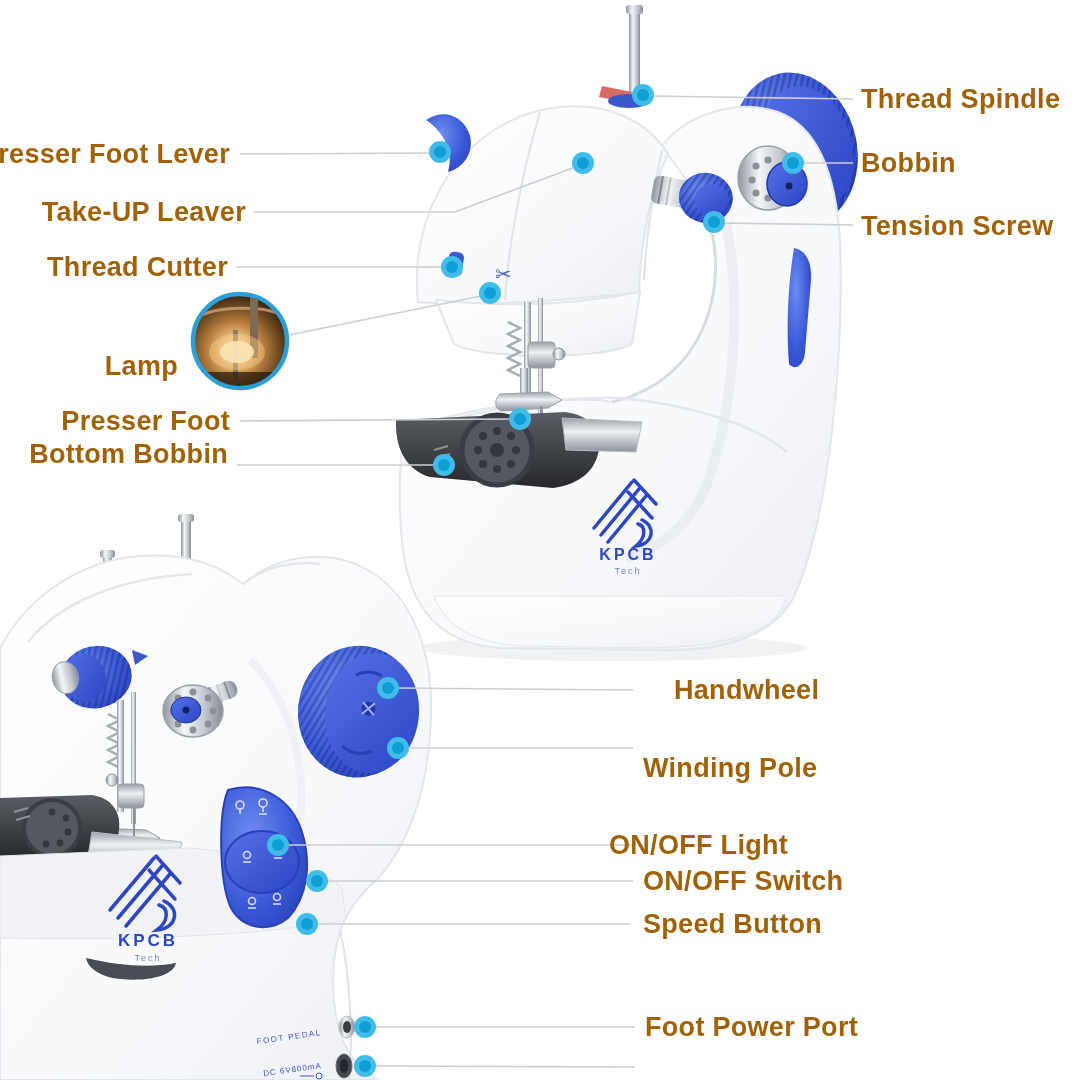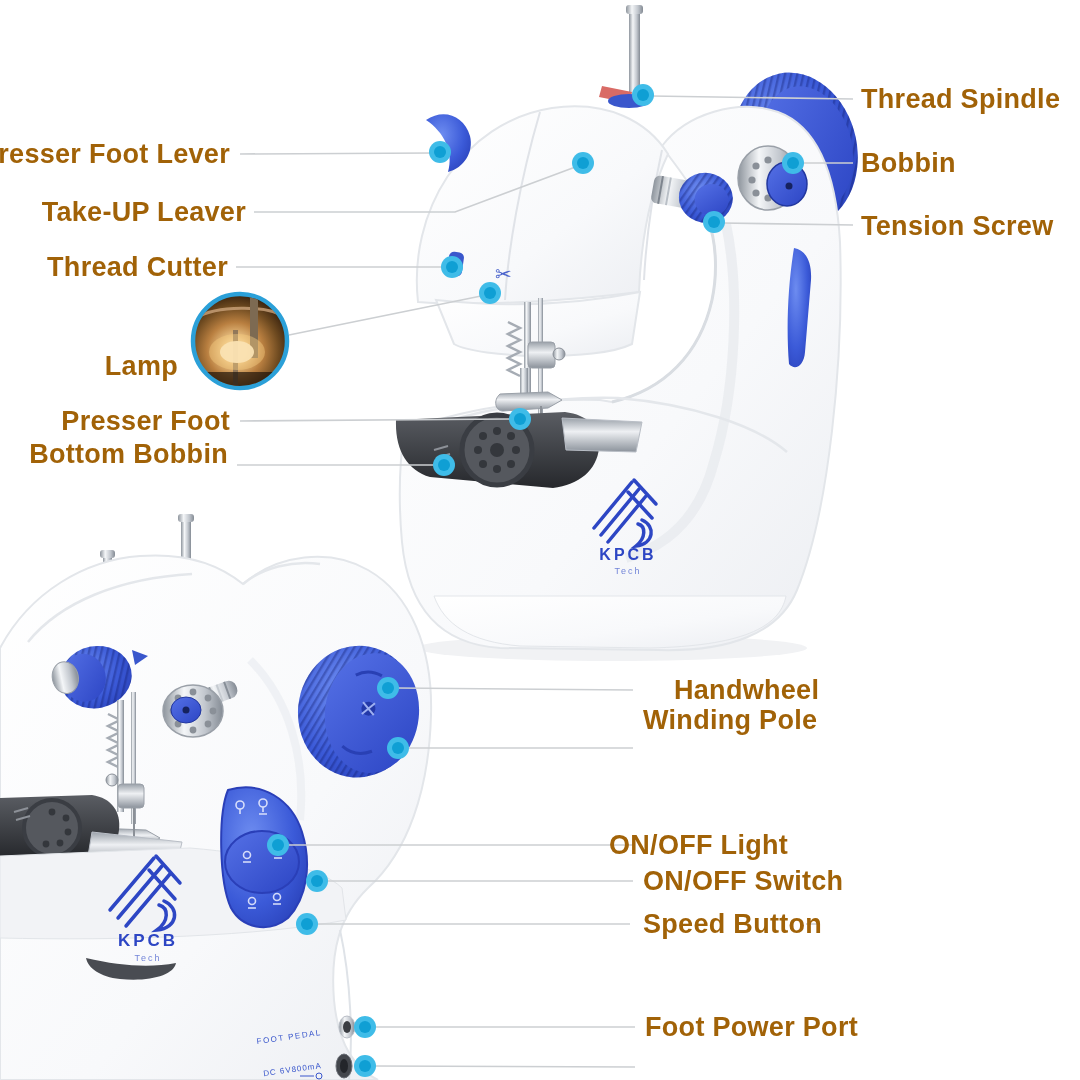--- a/index.html
+++ b/index.html
@@ -420,20 +420,20 @@
 <div class="label right" style="right:852px;top:267px;">Thread Cutter</div>
 <div class="label right" style="right:902px;top:350px;margin-top:16px;">Lamp</div>
 <div class="label right" style="right:850px;top:421px;">Presser Foot</div>
 <div class="label right" style="right:852px;top:454px;">Bottom Bobbin</div>
 
 <div class="label" style="left:861px;top:99px;">Thread Spindle</div>
 <div class="label" style="left:861px;top:163px;">Bobbin</div>
 <div class="label" style="left:861px;top:226px;">Tension Screw</div>
 
 <div class="label" style="left:674px;top:690px;">Handwheel</div>
-<div class="label" style="left:643px;top:720px;text-align:center;">Winding Pole</div>
+<div class="label" style="left:643px;top:768px;text-align:center;">Winding Pole</div>
 <div class="label" style="left:609px;top:845px;">ON/OFF Light</div>
 <div class="label" style="left:643px;top:881px;">ON/OFF Switch</div>
 <div class="label" style="left:643px;top:924px;">Speed Button</div>
 
 <div class="label" style="left:645px;top:1027px;">Foot Power Port</div>
 
 </div>
 
 </body></html>

